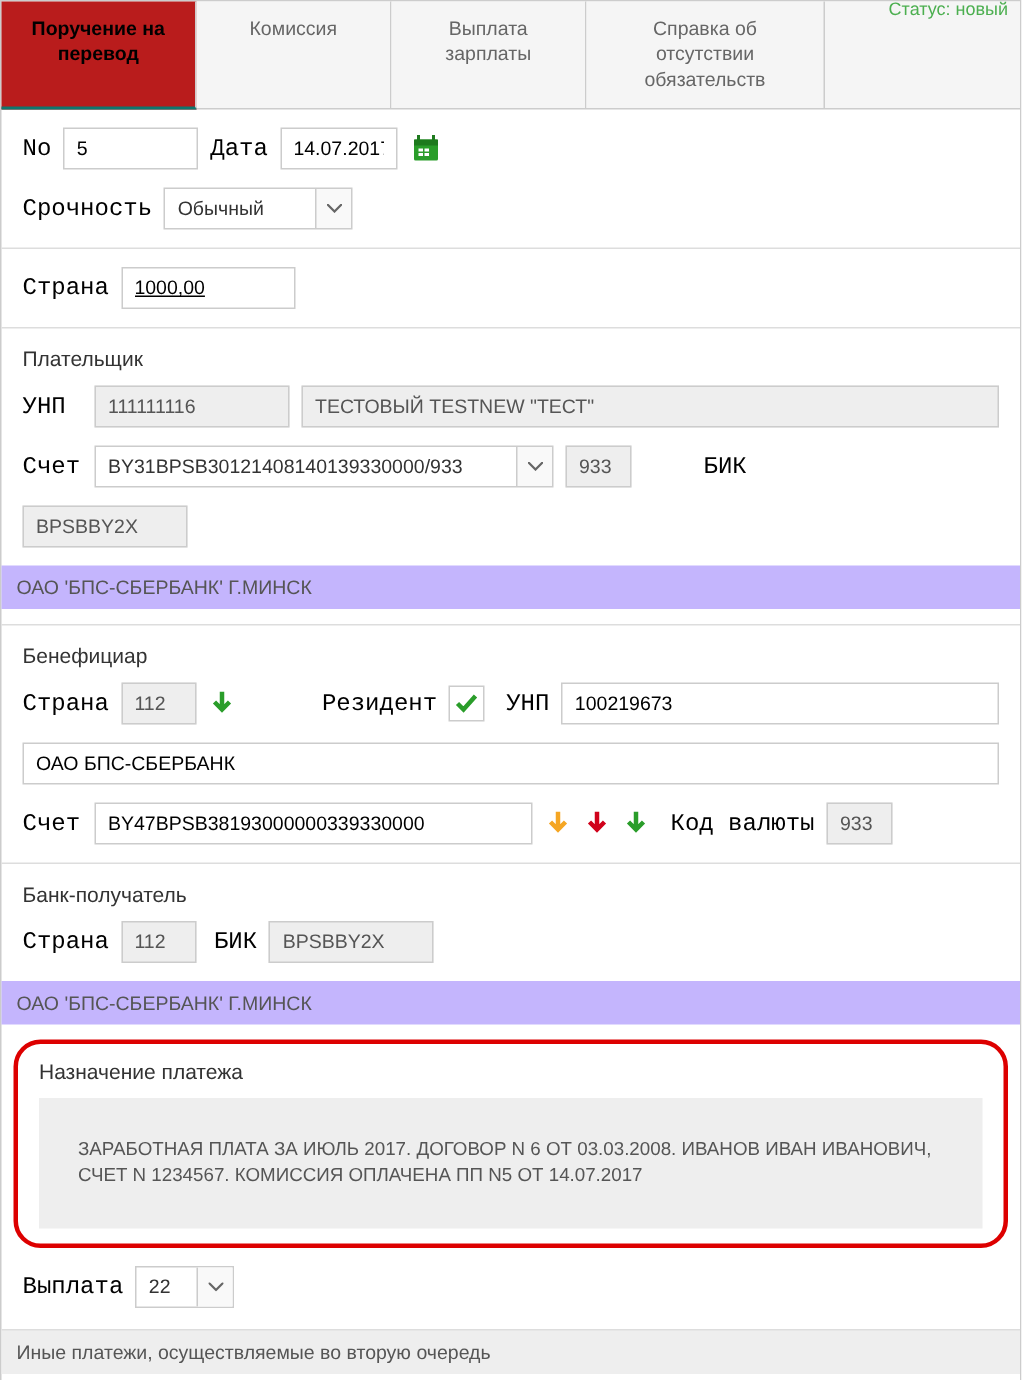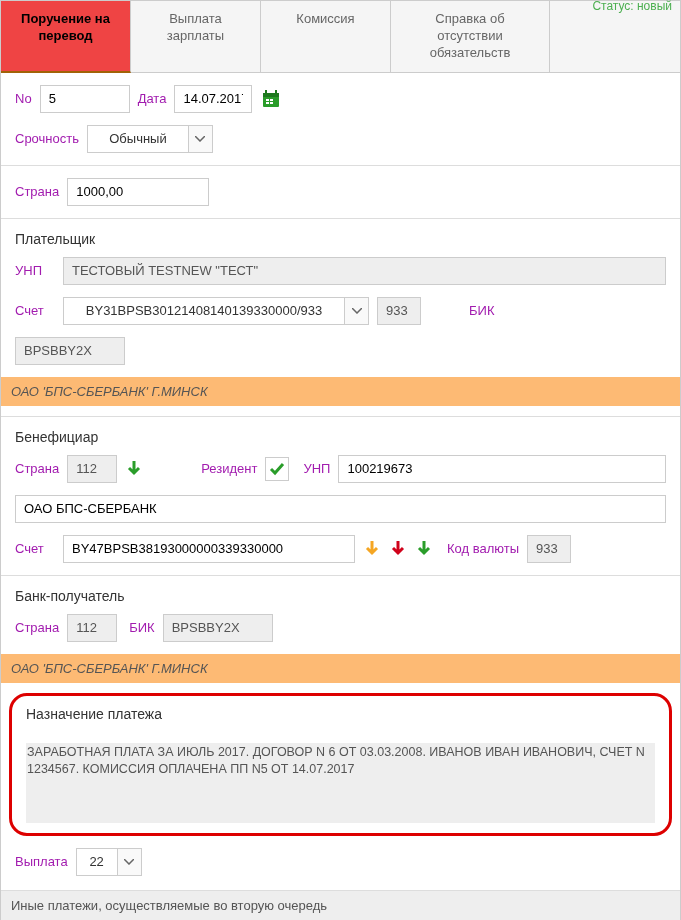--- a/index.html
+++ b/index.html
@@ -29,40 +29,41 @@
   padding: 10px 16px;
   text-align: center;
   border-right: 1px solid #ccc;
   background: #f5f5f5;
   color: #666;
   cursor: pointer;
   min-width: 130px;
   line-height: 1.3;
 }
 .tab.active {
-  background: #ef4444;
+  background: #b91c1c;
   color: #000;
   font-weight: bold;
-  border-bottom: 2px solid #a16207;
+  border-bottom: 2px solid #0f766e;
   margin-bottom: -1px;
 }
 .tab:last-child { border-right: none; flex: 1; background: #f5f5f5; }
 .form-body {
   padding: 12px 14px;
 }
 .row {
   display: flex;
   align-items: center;
   gap: 8px;
   margin-bottom: 12px;
   flex-wrap: wrap;
 }
 label {
-  color: #a21caf;
-  font-size: 13px;
+  color: #000000;
+  font-size: 16px;
+  font-family: Liberation Mono, monospace;
 }
 input[type="text"], .readonly-box {
   border: 1px solid #ccc;
   padding: 5px 8px;
   font-size: 13px;
   height: 28px;
   background: #fff;
 }
 .readonly-box {
   background: #eee;
@@ -72,21 +73,20 @@
 }
 .select-wrap {
   display: inline-flex;
   border: 1px solid #ccc;
   height: 28px;
   background: #fff;
 }
 .select-wrap span {
   padding: 5px 8px;
   min-width: 100px;
-  text-align: center;
 }
 .select-btn {
   border-left: 1px solid #ccc;
   width: 24px;
   display: flex;
   align-items: center;
   justify-content: center;
   background: #f9f9f9;
   cursor: pointer;
 }
@@ -100,26 +100,25 @@
 .section-sep {
   border-top: 1px solid #ddd;
   margin: 8px -14px 12px -14px;
 }
 .section-title {
   font-size: 14px;
   color: #333;
   margin-bottom: 10px;
 }
 .wide-gray {
-  background: #fdba74;
+  background: #c4b5fd;
   color: #555;
   padding: 7px 10px;
   margin: 0 -14px 10px -14px;
   font-size: 13px;
-  font-style: italic;
 }
 .arrow-icon {
   width: 18px;
   height: 18px;
   display: inline-flex;
   align-items: center;
   justify-content: center;
 }
 .check-icon {
   width: 24px;
@@ -132,45 +131,45 @@
 }
 .highlight-box {
   border: 3px solid #d00;
   border-radius: 18px;
   padding: 10px 14px;
   margin: 6px -6px 12px -6px;
 }
 .purpose-text {
   background: #eee;
   color: #555;
-  padding: 1px;
+  padding: 26px;
   font-size: 12.5px;
   line-height: 1.4;
   min-height: 80px;
-  margin-top: 21px;
+  margin-top: 10px;
 }
 .footer-gray {
   background: #eee;
   color: #555;
   padding: 7px 10px;
   margin: 14px -14px;
   font-size: 13px;
   border-top: 1px solid #ddd;
 }
 </style>
 </head>
 <body>
 
 <div class="container">
   <div class="status">Статус: новый</div>
 
   <div class="tabs">
     <div class="tab active">Поручение на перевод</div>
+    <div class="tab">Комиссия</div>
     <div class="tab">Выплата зарплаты</div>
-    <div class="tab">Комиссия</div>
     <div class="tab">Справка об отсутствии обязательств</div>
     <div class="tab"></div>
   </div>
 
   <div class="form-body">
 
     <div class="row">
       <label>No</label>
       <input type="text" style="width: 90px;" value="5">
       <label style="">Дата</label>
@@ -198,29 +197,30 @@
               <path d="M0 0 L5 5 L10 0" fill="none" stroke="#666" stroke-width="1.5"></path>
             </svg>
         </div>
       </div>
     </div>
 
     <div class="section-sep"></div>
 
     <div class="row">
       <label>Страна</label>
-      <input type="text" style="width: 142px;" value="1000,00">
+      <input type="text" style="width: 116px; text-decoration: underline;" value="1000,00">
     </div>
 
     <div class="section-sep"></div>
 
     <div class="section-title">Плательщик</div>
 
     <div class="row">
       <label style="width:40px">УНП</label>
+      <div class="readonly-box" style="width:130px">111111116</div>
       <div class="readonly-box" style="flex:1">ТЕСТОВЫЙ TESTNEW "ТЕСТ"</div>
     </div>
 
     <div class="row">
       <label style="width:40px">Счет</label>
       <div class="select-wrap" style="flex:0 0 auto">
         <span style="min-width:280px">BY31BPSB30121408140139330000/933</span>
         <div class="select-btn">
           <svg width="10" height="6">
               <path d="M0 0 L5 5 L10 0" fill="none" stroke="#666" stroke-width="1.5"></path>

